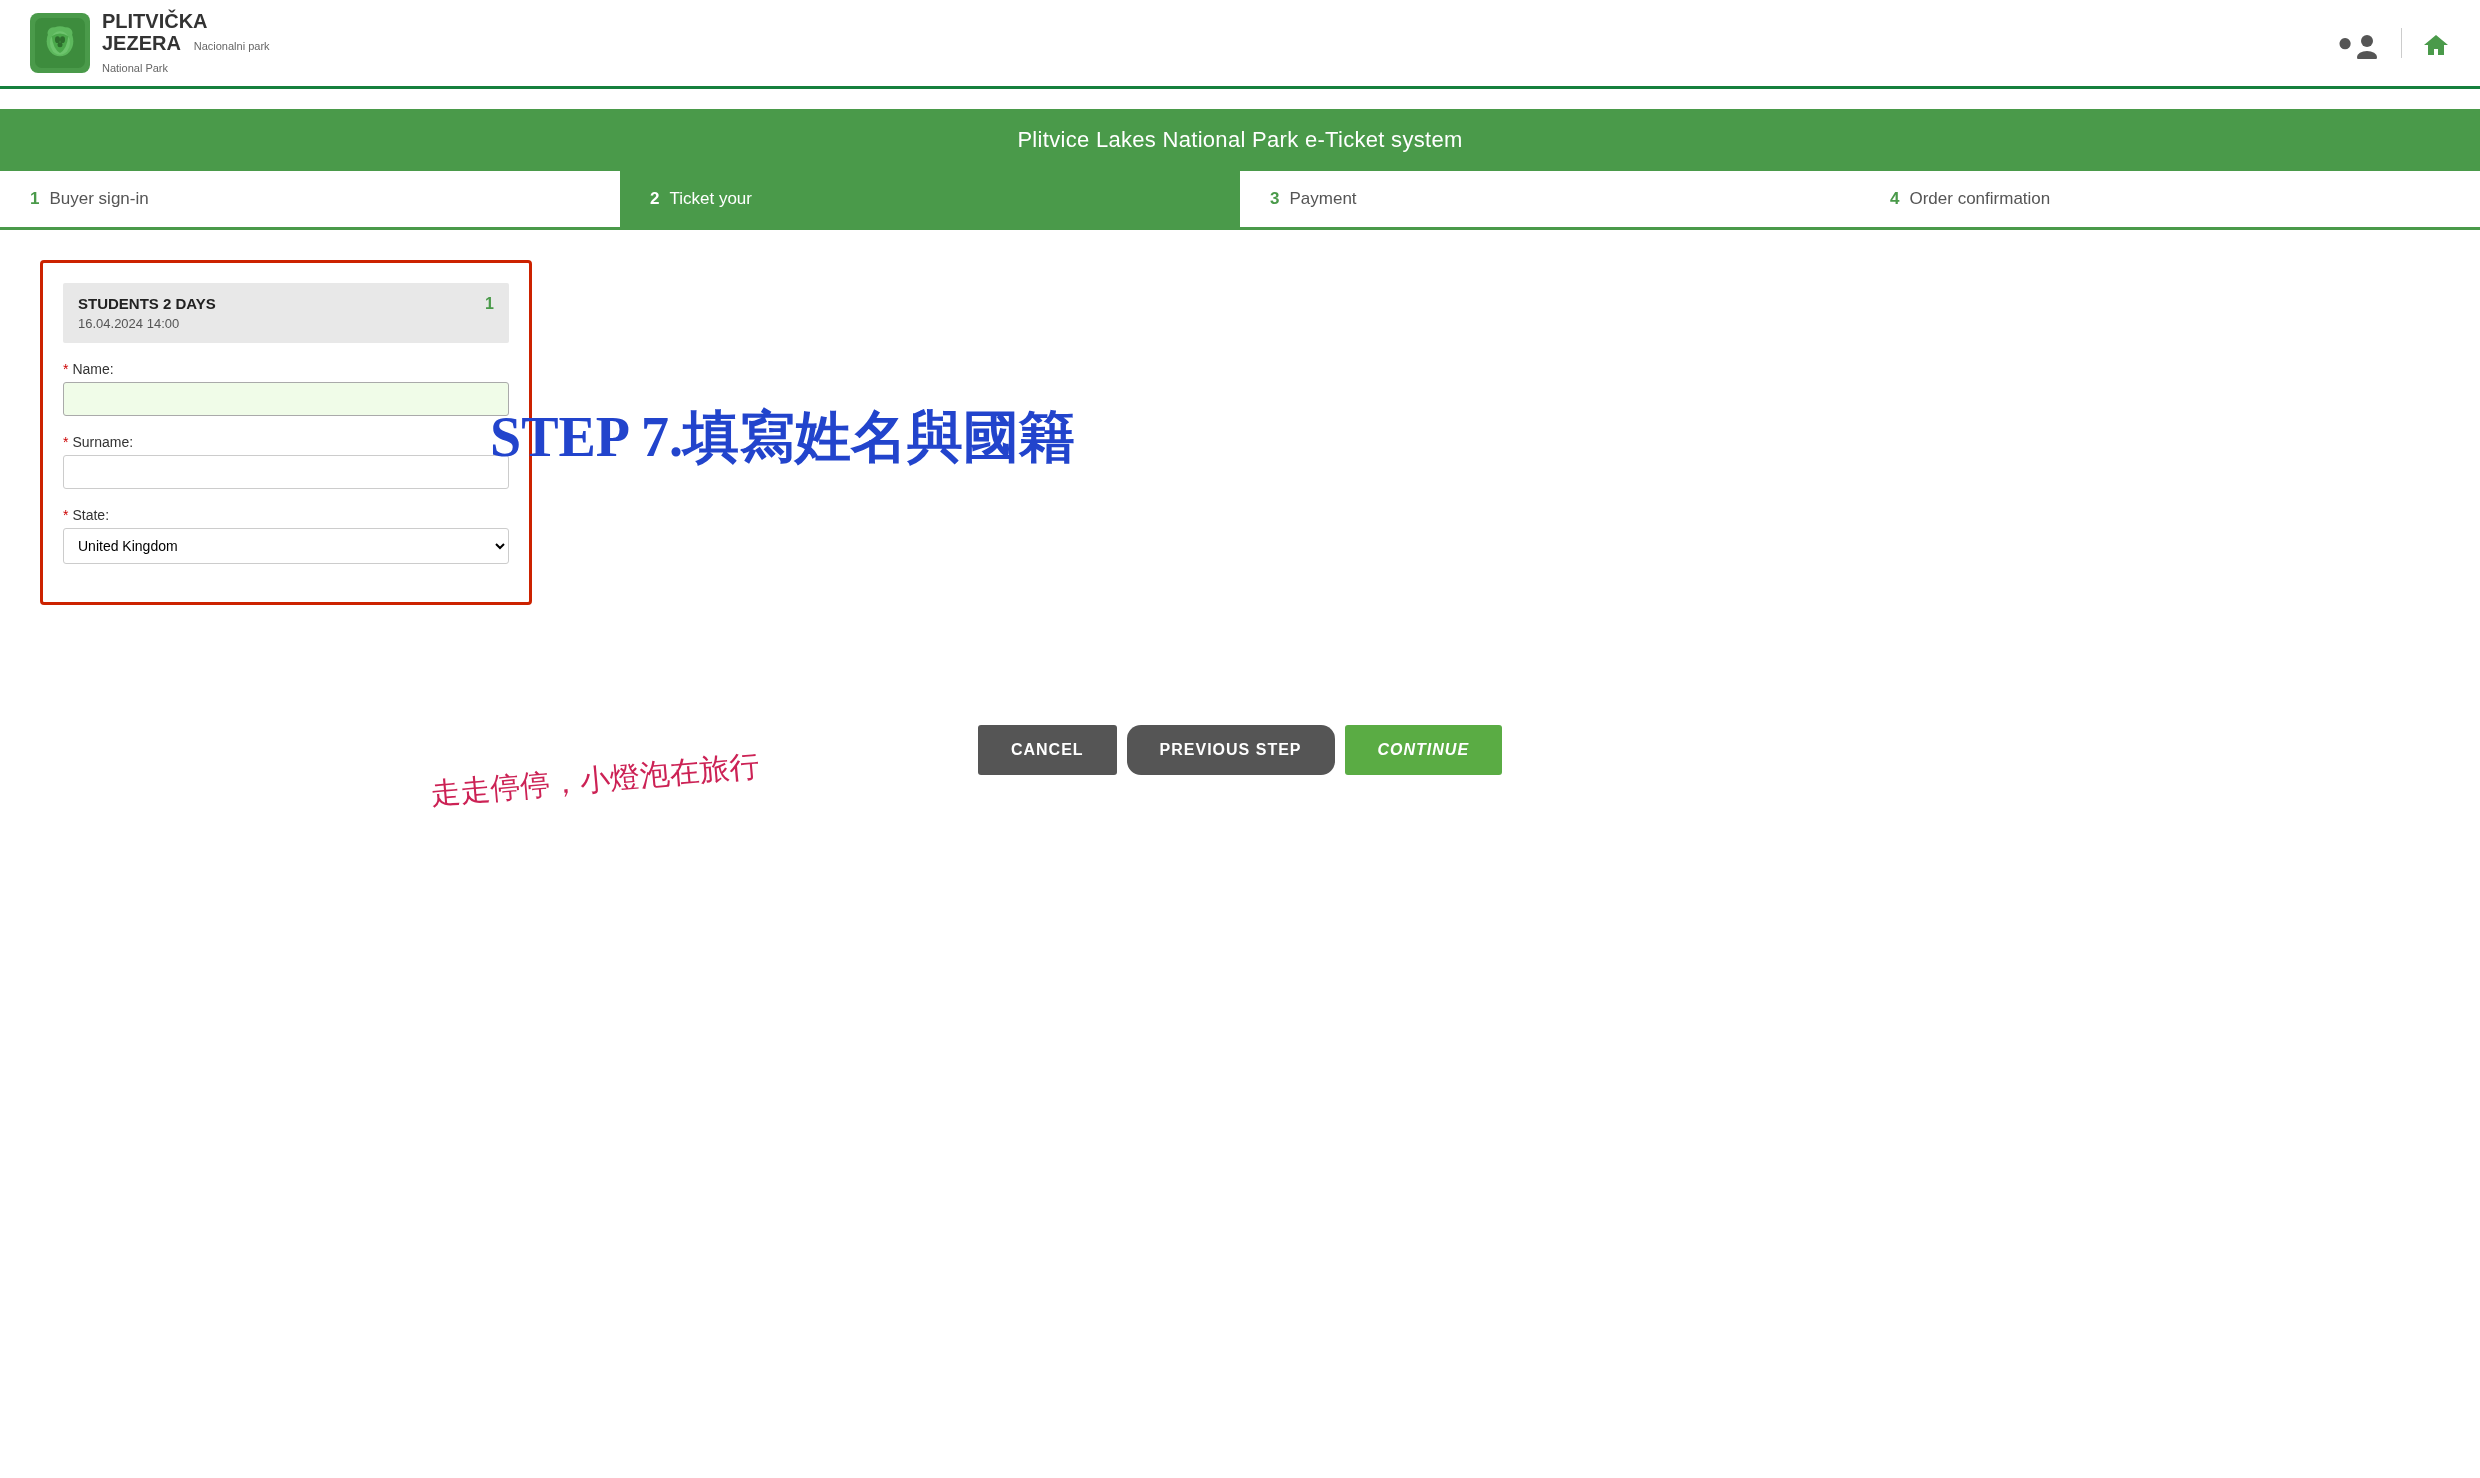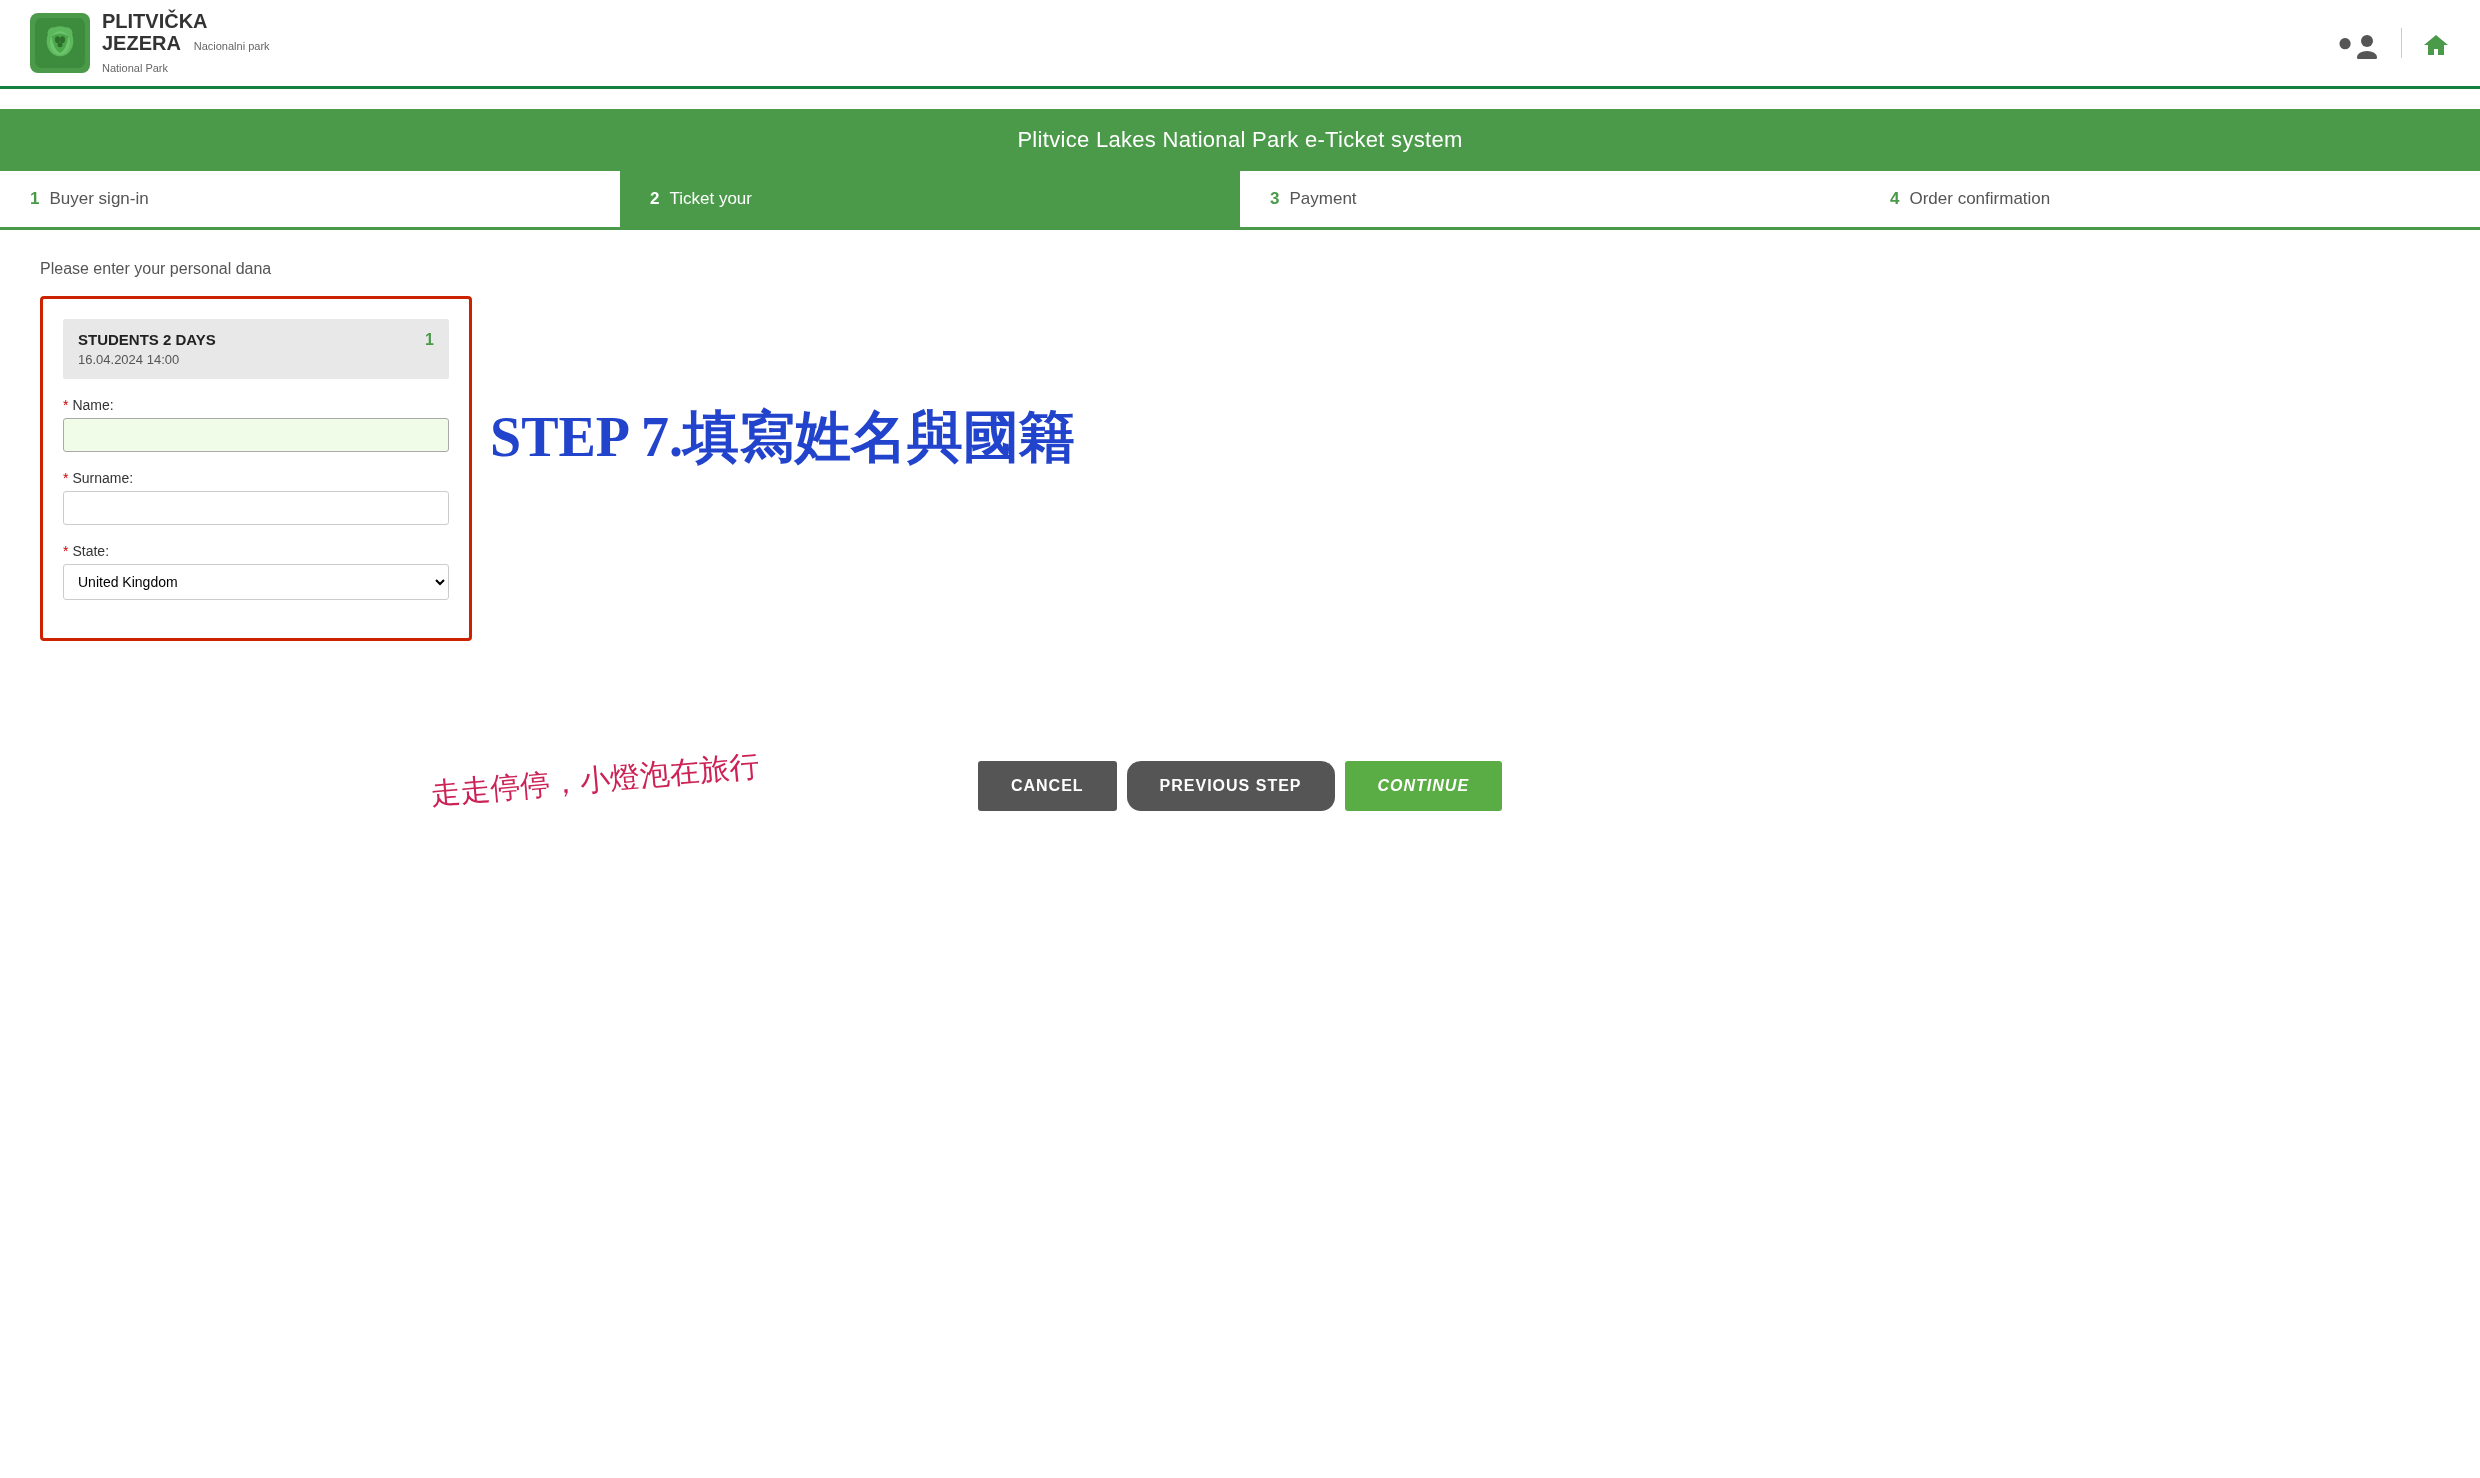--- a/index.html
+++ b/index.html
@@ -122,21 +122,21 @@
       font-size: 16px;
       color: #555;
       margin-bottom: 18px;
     }
 
     
     .form-container {
       border: 3px solid #cc2200;
       border-radius: 4px;
       padding: 20px;
-      width: 432px;
+      width: 492px;
       background: #fff;
     }
 
     
     .ticket-info {
       background: #e8e8e8;
       padding: 12px 15px;
       display: flex;
       justify-content: space-between;
       align-items: flex-start;
@@ -322,23 +322,20 @@
     <span class="step-number">3</span>
     <span class="step-label">Payment</span>
   </div>
   <div class="step">
     <span class="step-number">4</span>
     <span class="step-label">Order confirmation</span>
   </div>
 </div>
 
 <div class="main-content" style="position:relative;">
-  <div class="personal-data-label">
-    <span>Please enter your personal dana</span>
-  </div>
 
   <div class="form-container">
 
     <div class="ticket-info">
       <div class="ticket-details">
         <div class="ticket-name">STUDENTS 2 DAYS</div>
         <div class="ticket-date">16.04.2024 14:00</div>
       </div>
       <div class="ticket-count">1</div>
     </div>

